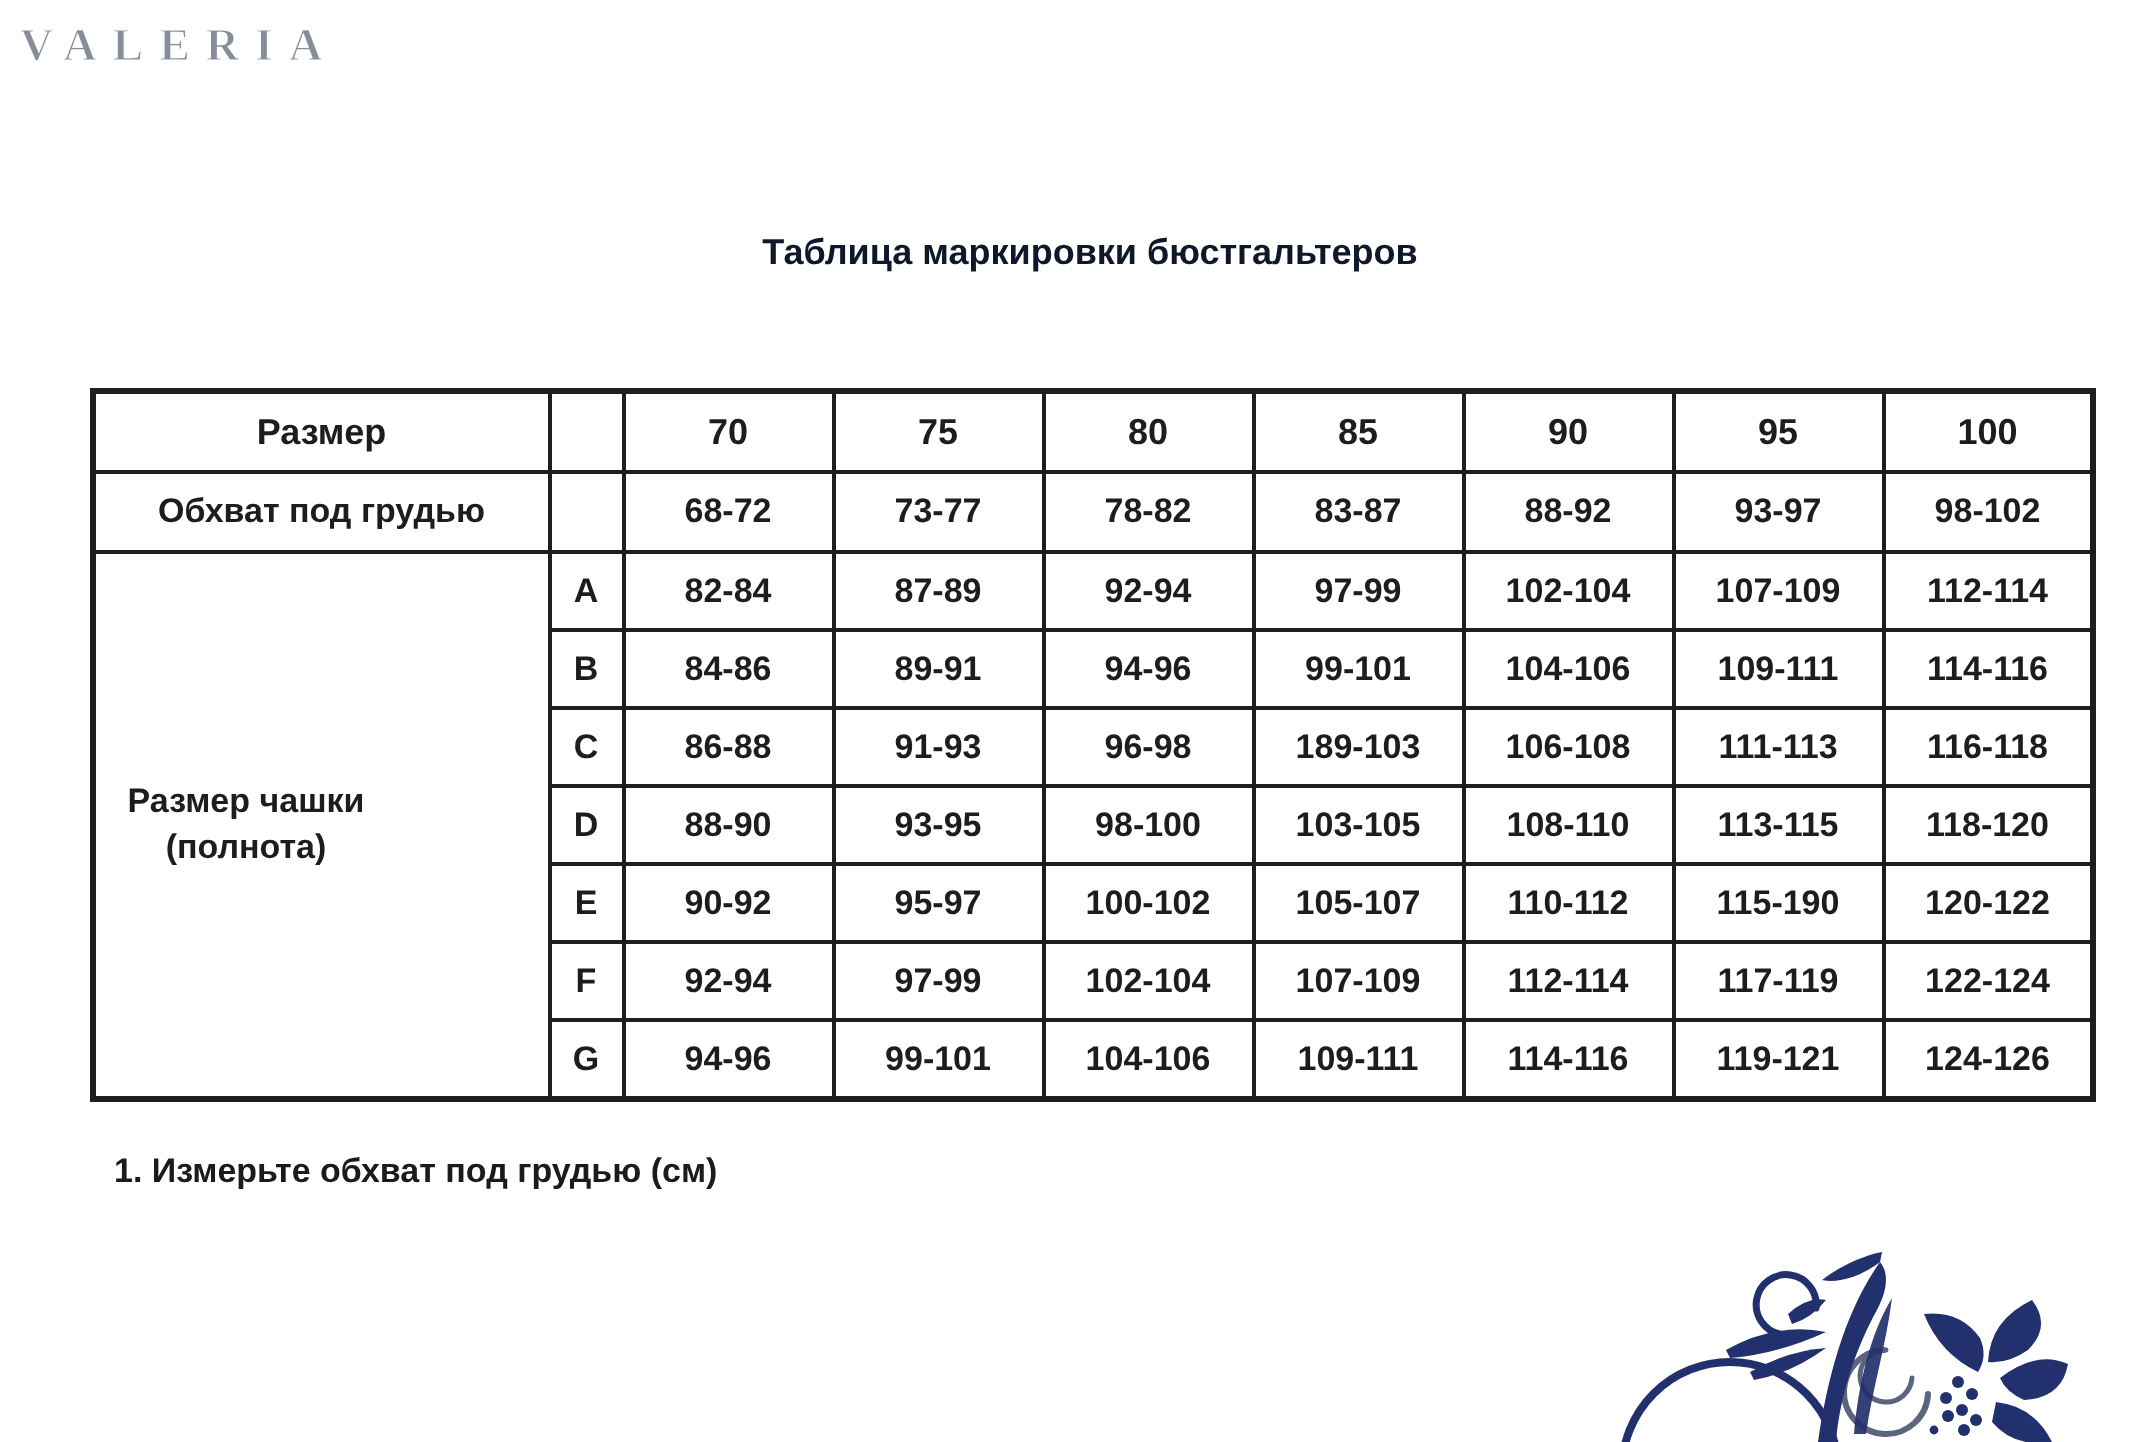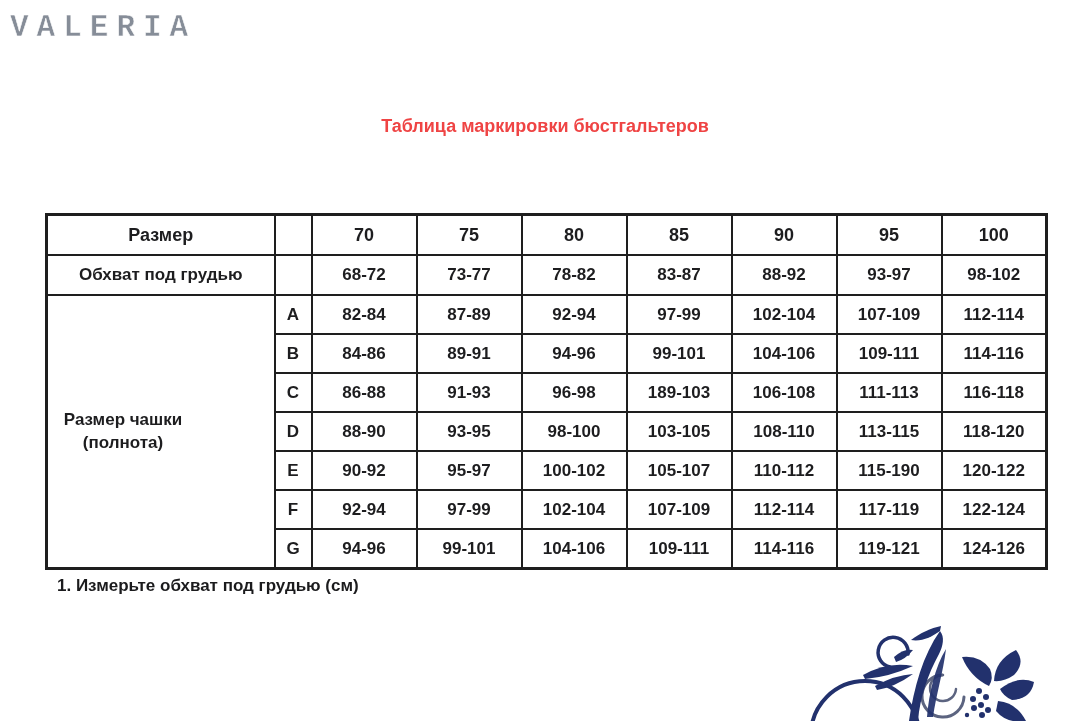--- a/index.html
+++ b/index.html
@@ -6,33 +6,32 @@
     --peach:#fbe4c6; --lavender:#d3d0e3; --border:#1e1e1e; --text:#1d1d1f;
     --logo_gray:#868d98; --navy:#22316d; --spiral:#5c6480; --bg:#ffffff;
   }
   html,body{margin:0;padding:0;}
   body{
     width:1073px;height:721px;overflow:hidden;position:relative;
     background:var(--bg);font-family:"Liberation Sans",sans-serif;color:var(--text);
   }
   .logo{
     position:absolute;left:10px;top:10px;
-    font-family:Liberation Mono, monospace;font-size:31px;font-weight:600;
+    font-family:Liberation Serif, serif;font-size:23px;font-weight:600;
     letter-spacing:8px;color:var(--logo_gray);
     -webkit-text-stroke:0.6px #fdfdfd;
   }
   .title{
     position:absolute;left:45px;top:116px;width:1000px;text-align:center;
-    font-size:18px;font-weight:700;color:#ef4444;
+    font-size:18px;font-weight:700;color:#0f172a;
   }
   table.size-table{
     position:absolute;left:45px;top:194px;width:1001px;
     border-collapse:collapse;table-layout:fixed;
     border:3px solid var(--border);
-    margin-top:19px;
   }
   table.size-table td{
     border:2px solid var(--border);
     text-align:center;vertical-align:middle;
     font-size:17px;font-weight:700;color:var(--text);
     background:#fff;padding:0;
   }
   td.label{text-align:left;padding-left:12px;}
   td.peach{background:var(--peach);}
   td.lav{background:var(--lavender);}

